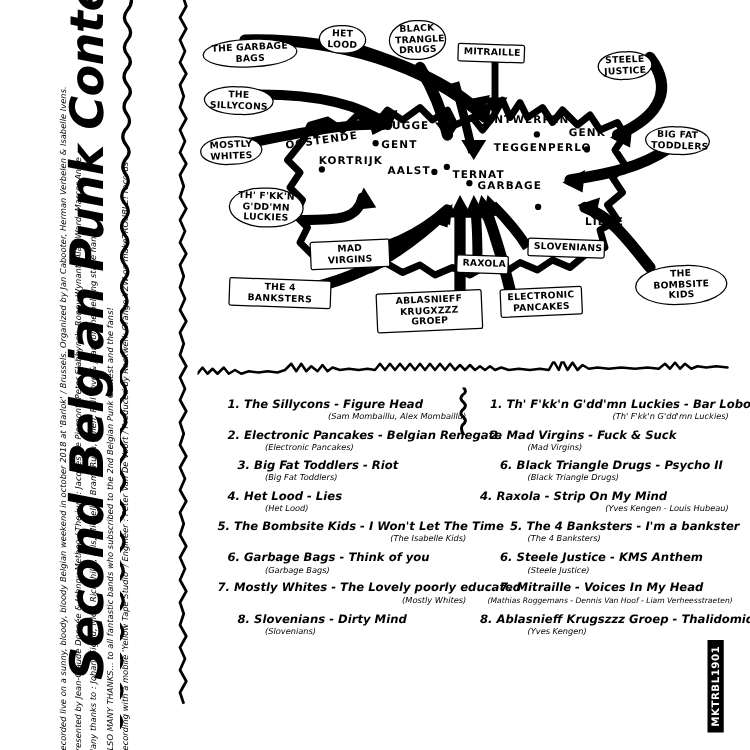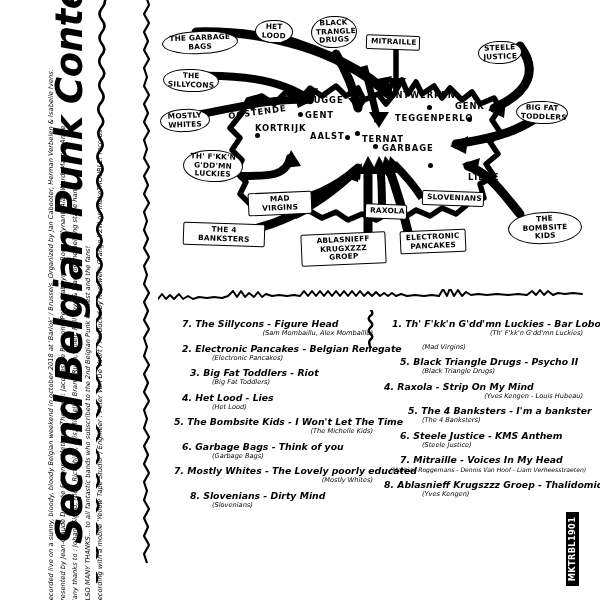--- a/index.html
+++ b/index.html
@@ -278,38 +278,38 @@
     <div class="callout box skew2" style="left:365px;top:204px;width:42px;">RAXOLA</div>
     <div class="callout box skew" style="left:400px;top:230px;width:66px;">ELECTRONIC
 PANCAKES</div>
     <div class="callout box skew2" style="left:422px;top:191px;width:62px;">SLOVENIANS</div>
     <div class="callout round skew" style="left:508px;top:212px;width:74px;">THE BOMBSITE
 KIDS</div>
   </div>
 
   <div class="tracklist" id="tracks-a">
     <div class="track">
-      <div class="track-title ind1">7. The Sillycons -  Figure Head</div>
+      <div class="track-title ind1">1. The Sillycons -  Figure Head</div>
       <div class="track-credit cind1">(Sam Mombaillu, Alex Mombaillu)</div>
     </div>
     <div class="track">
       <div class="track-title ind1">2. Electronic Pancakes - Belgian Renegate</div>
       <div class="track-credit cind2">(Electronic Pancakes)</div>
     </div>
     <div class="track">
       <div class="track-title ind2">3. Big Fat Toddlers - Riot</div>
       <div class="track-credit cind2">(Big Fat Toddlers)</div>
     </div>
     <div class="track">
       <div class="track-title ind1">4. Het Lood - Lies</div>
       <div class="track-credit cind2">(Het Lood)</div>
     </div>
     <div class="track">
       <div class="track-title ind0">5. The Bombsite Kids - I Won't Let The Time</div>
-      <div class="track-credit cind1">(The Michelle Kids)</div>
+      <div class="track-credit cind1">(The Isabelle Kids)</div>
     </div>
     <div class="track">
       <div class="track-title ind1">6. Garbage Bags - Think of you</div>
       <div class="track-credit cind2">(Garbage Bags)</div>
     </div>
     <div class="track">
       <div class="track-title ind0">7. Mostly Whites - The Lovely poorly educated</div>
       <div class="track-credit cind1">(Mostly Whites)</div>
     </div>
     <div class="track">
@@ -317,24 +317,25 @@
       <div class="track-credit cind2">(Slovenians)</div>
     </div>
   </div>
 
   <div class="tracklist" id="tracks-b">
     <div class="track">
       <div class="track-title ind1">1. Th' F'kk'n G'dd'mn Luckies - Bar Lobotomy</div>
       <div class="track-credit cind1">(Th' F'kk'n G'dd'mn Luckies)</div>
     </div>
     <div class="track">
+      <div class="track-title ind1">2. Mad Virgins - Fuck &amp; Suck</div>
       <div class="track-credit cind2">(Mad Virgins)</div>
     </div>
     <div class="track">
-      <div class="track-title ind2">5. Black Triangle Drugs - Psycho II</div>
+      <div class="track-title ind2">6. Black Triangle Drugs - Psycho II</div>
       <div class="track-credit cind2">(Black Triangle Drugs)</div>
     </div>
     <div class="track">
       <div class="track-title ind0">4. Raxola - Strip On My Mind</div>
       <div class="track-credit cind1">(Yves Kengen - Louis Hubeau)</div>
     </div>
     <div class="track">
       <div class="track-title ind3">5. The 4 Banksters - I'm a bankster</div>
       <div class="track-credit cind2">(The 4 Banksters)</div>
     </div>

